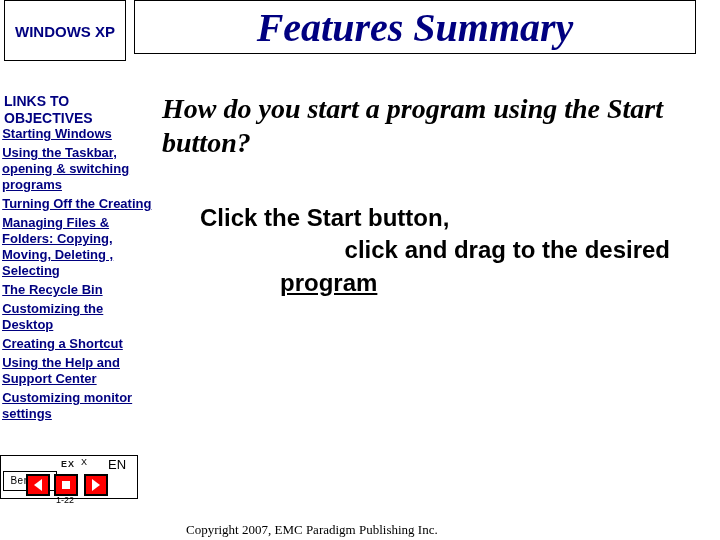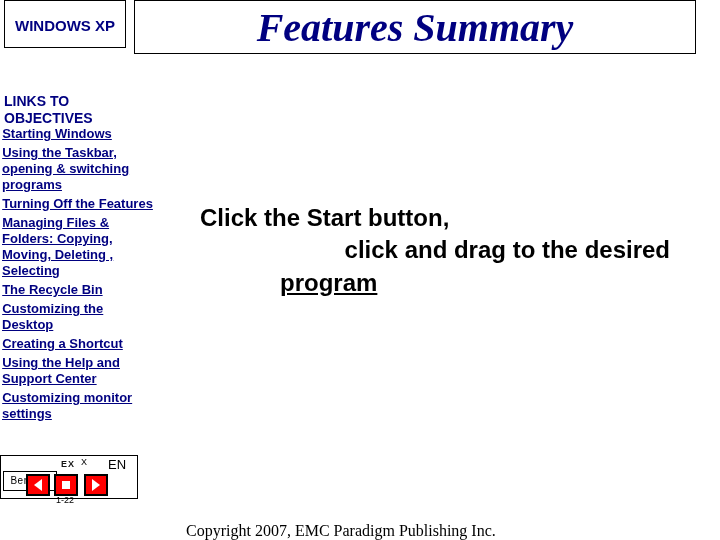--- a/index.html
+++ b/index.html
@@ -28,21 +28,21 @@
     font-weight: bold;
     font-size: 13px;
     line-height: 1.2;
   }
   .sidebar-title-box {
     border: 1px solid #000000;
     position: absolute;
     left: 4px;
     top: 0;
     width: 122px;
-    height: 48px;
+    height: 61px;
     display: flex;
     align-items: center;
     justify-content: center;
     text-align: center;
     color: #000080;
     padding: 3px 2px 0 2px;
     box-sizing: border-box;
     font-size: 15px;
     font-weight: bold;
   }
@@ -217,50 +217,51 @@
     left: 108px;
     font-size: 13px;
     color: #000;
   }
 
   .copyright {
     position: absolute;
     left: 170px;
     top: 522px;
     font-family: "Times New Roman", Times, serif;
-    font-size: 16px;
+    font-size: 13px;
     color: #000000;
     padding-left: 16px;
   }
 </style>
 </head>
 <body>
 
 <div class="page">
 
   <div class="title-box">
     <div class="title-text">Features Summary</div>
   </div>
 
   <div class="sidebar">
     <div class="sidebar-title-box">WINDOWS XP</div>
     <div class="links-heading">LINKS TO OBJECTIVES</div>
     <div class="link-list">
       <div class="link-item"><span class="bullet">• </span><a>Starting Windows</a></div>
       <div class="link-item"><span class="bullet">• </span><a>Using the Taskbar, opening &amp; switching programs</a></div>
-      <div class="link-item"><span class="bullet">• </span><a>Turning Off the Features</a></div>
+      <div class="link-item"><span class="bullet">• </span><a>Turning Off the Creating</a></div>
       <div class="link-item"><span class="bullet">• </span><a>Managing Files &amp; Folders: Copying, Moving, Deleting , Selecting</a></div>
       <div class="link-item"><span class="bullet">• </span><a>The Recycle Bin</a></div>
       <div class="link-item"><span class="bullet">• </span><a>Customizing the Desktop</a></div>
       <div class="link-item"><span class="bullet">• </span><a>Creating a Shortcut</a></div>
       <div class="link-item"><span class="bullet">• </span><a>Using the Help and Support Center</a></div>
       <div class="link-item"><span class="bullet">• </span><a>Customizing monitor settings</a></div>
     </div>
   </div>
 
+  <div class="question">How do you start a program using the Start button?</div>
 
   <div class="answer">
     <div class="l1">Click the Start button,</div>
     <div class="l3">click and drag to the desired</div>
     <div class="l4">program</div>
   </div>
 
   <div class="bottom-bar">
     <div class="bottom-bar-inner-btn">Ben乇rc</div>
     <div class="bottom-bar-text">EX</div>

